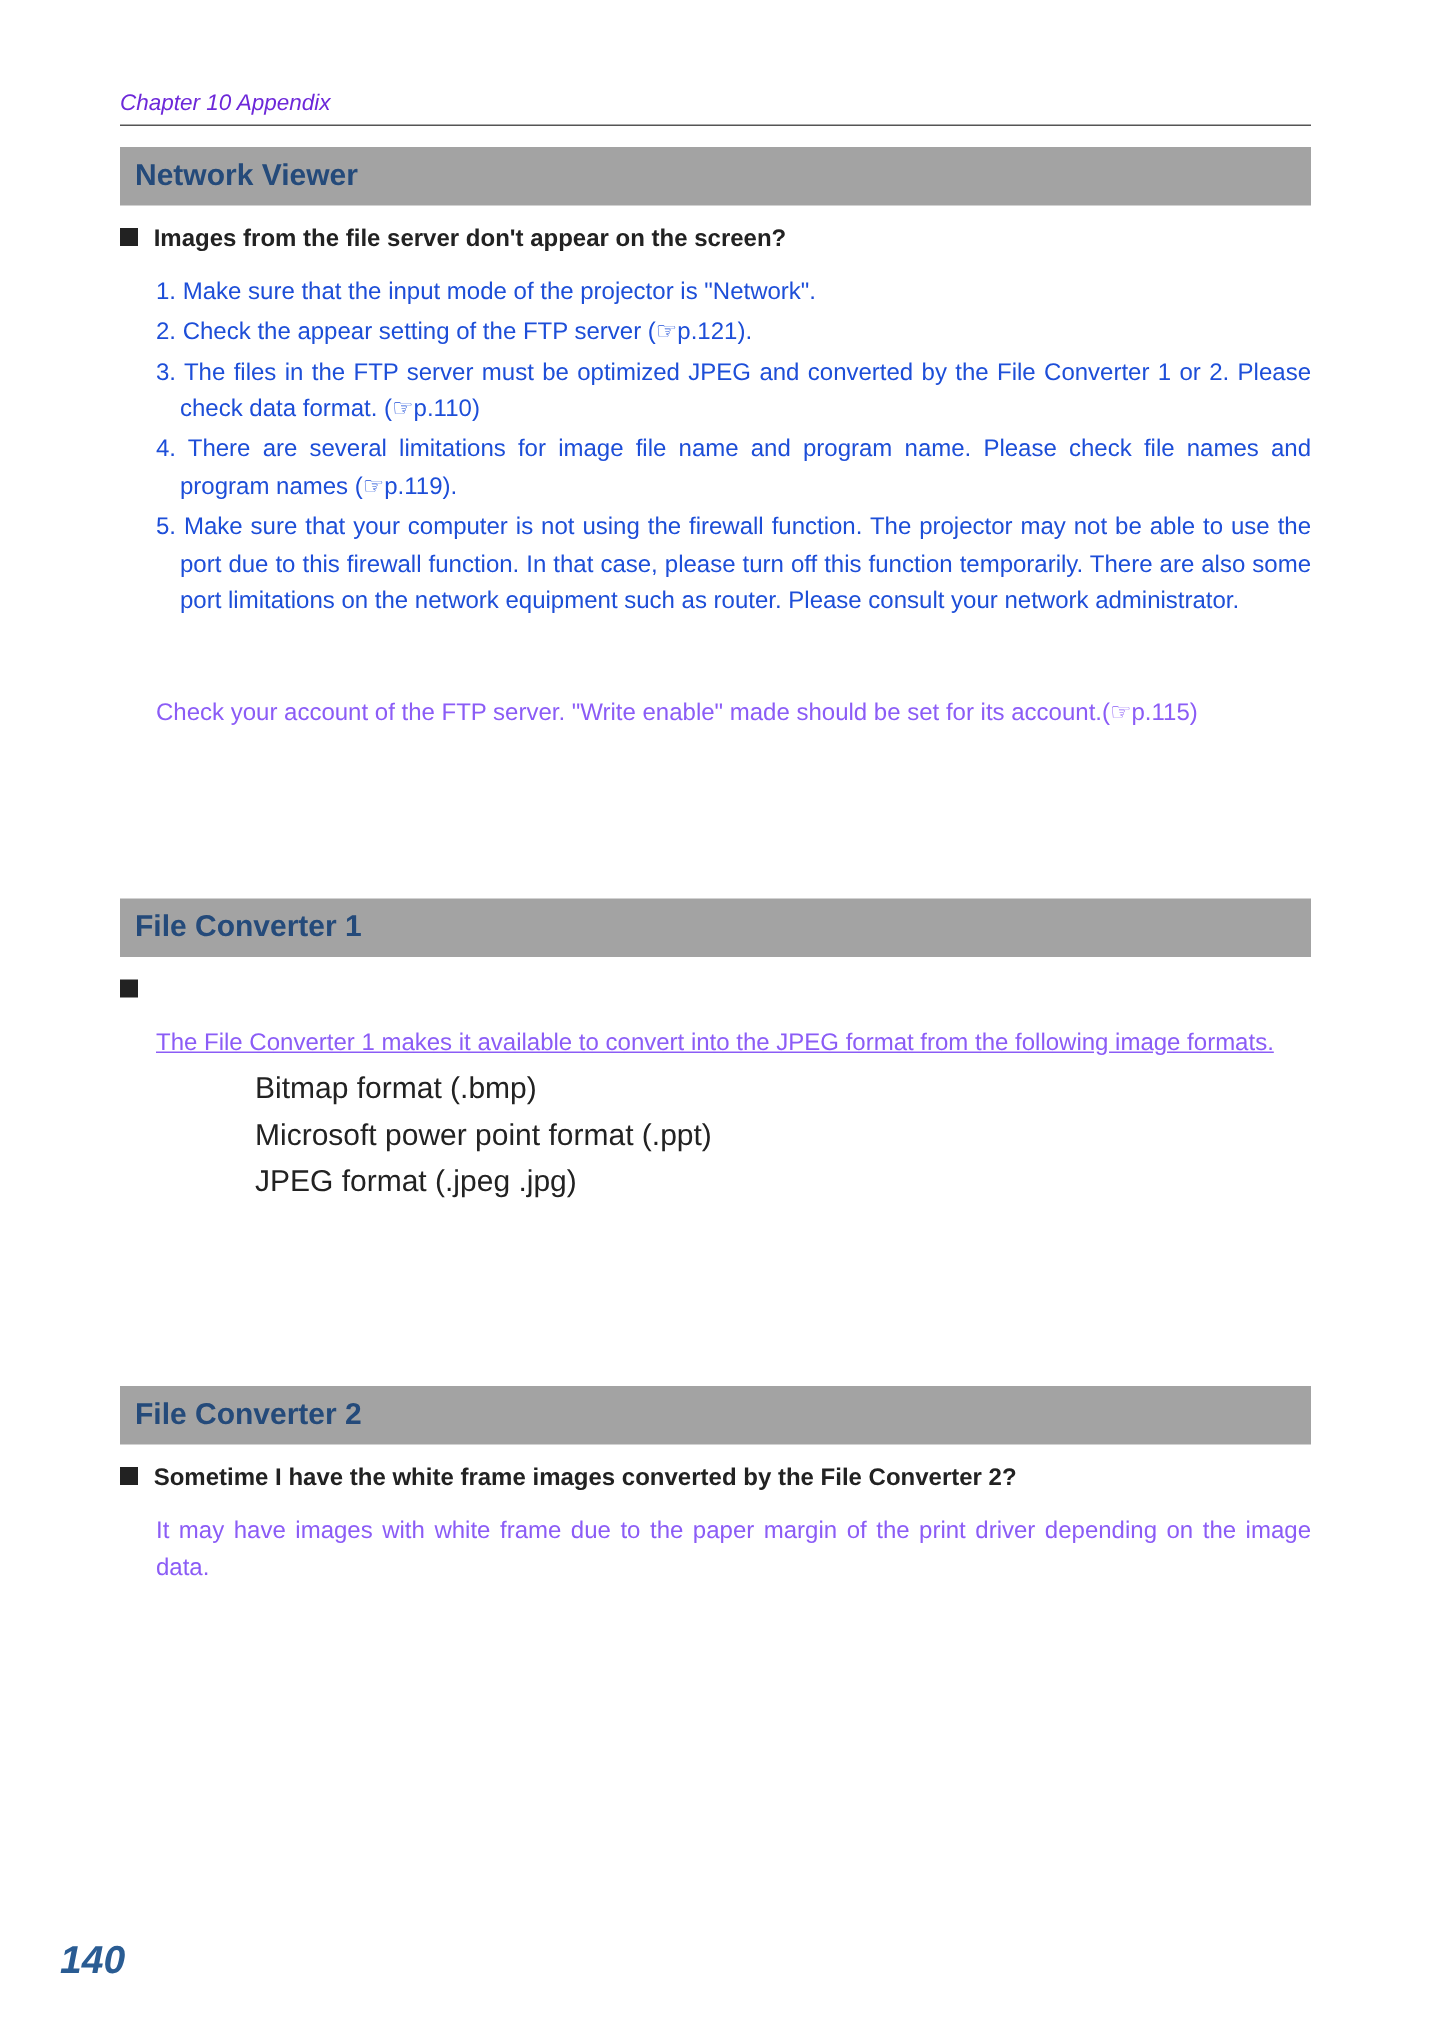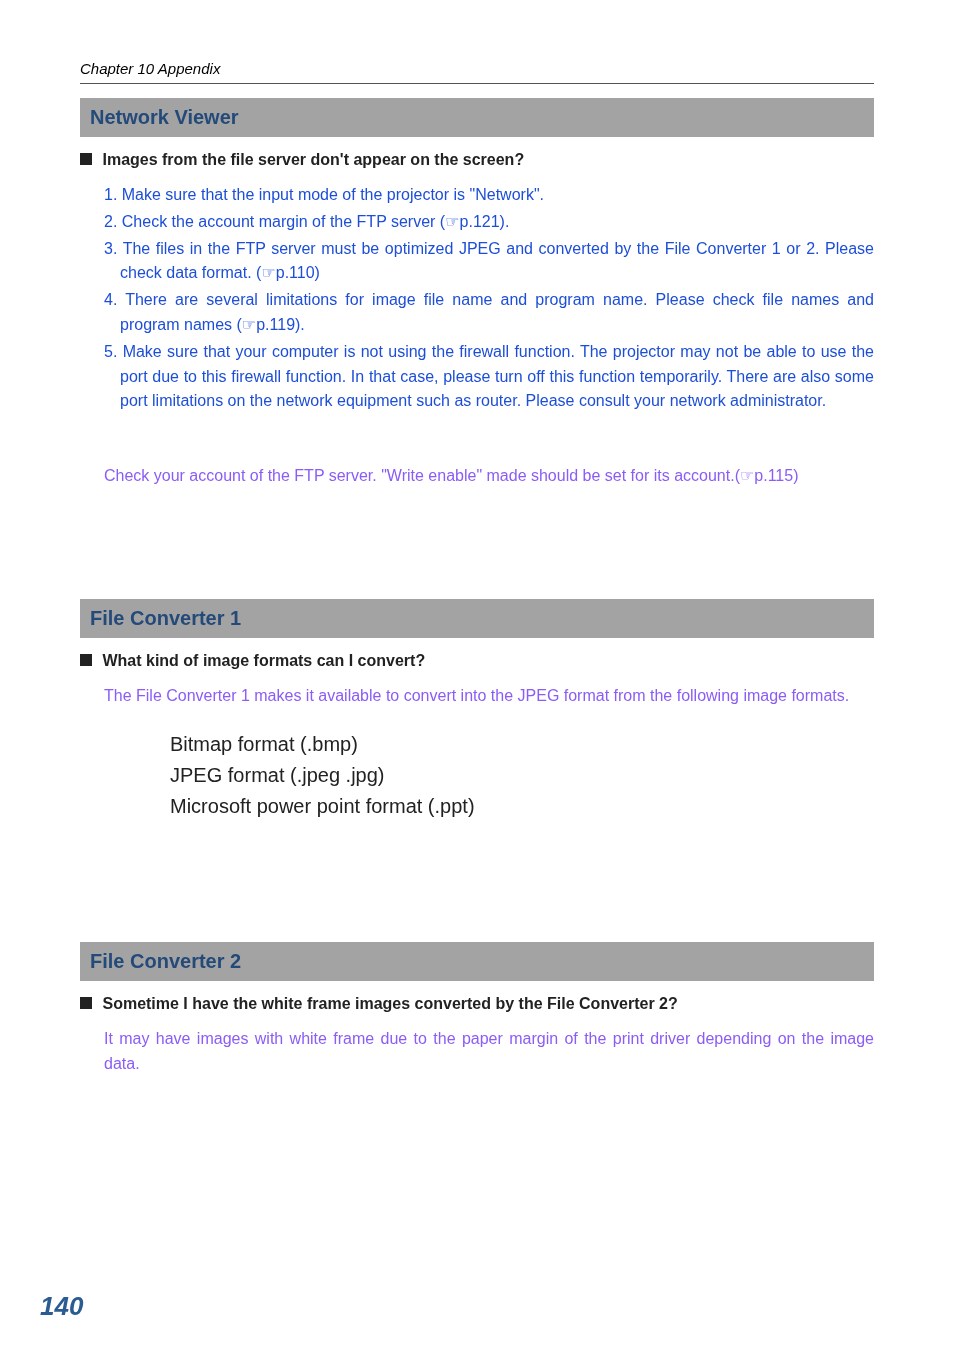--- a/index.html
+++ b/index.html
@@ -1,18 +1,18 @@
 <!DOCTYPE html>
 <html><head>
 <meta charset="utf-8">
 <style>
   * { margin: 0; padding: 0; box-sizing: border-box; }
   html, body { width: 954px; height: 1350px; background: #fff; font-family: "Segoe UI", "Helvetica Neue", Arial, sans-serif; color: #222; }
   .page { padding: 60px 80px 40px 80px; position: relative; height: 100%; }
-  .chapter-header { font-style: italic; font-size: 15px; color: #000000; padding-bottom: 6px; border-bottom: 1px solid #555; margin-bottom: 14px; }
+  .chapter-header { font-style: italic; font-size: 15px; color: #6d28d9; padding-bottom: 6px; border-bottom: 1px solid #555; margin-bottom: 14px; }
   .section-title { background: #a3a3a3; color: #244a7a; font-weight: 600; font-size: 20px; padding: 8px 10px; margin-bottom: 14px; }
   .subhead { font-weight: 600; font-size: 16px; color: #222; margin-bottom: 14px; }
   .subhead .sq { display: inline-block; width: 12px; height: 12px; background: #222; margin-right: 6px; vertical-align: 0px; }
   .item-list { padding-left: 24px; margin-bottom: 36px; }
   .item { font-size: 16px; color: #1d4ed8; line-height: 1.55; margin-bottom: 2px; text-align: justify; }
   .item .num { display: inline; }
   .item .body { display: inline; }
   .item.hang { padding-left: 16px; text-indent: -16px; }
   .para { font-size: 16px; color: #8b5cf6; line-height: 1.55; padding-left: 24px; text-align: justify; margin-bottom: 20px; }
   .indent-list { padding-left: 90px; font-size: 20px; line-height: 1.55; }
@@ -33,21 +33,21 @@
   <div class="block small-gap">
     <div class="subhead">
       <span class="sq"></span>
       <span>Images from the file server don't appear on the screen?</span>
     </div>
     <div class="item-list">
       <div class="item hang">
         <span class="num">1.</span><span class="body"> Make sure that the input mode of the projector is "Network".</span>
       </div>
       <div class="item hang">
-        <span class="num">2.</span><span class="body"><span> Check the account margin of the FTP server (</span><span class="pointer">☞</span><span>p.121</span><span>).</span></span>
+        <span class="num">2.</span><span class="body"><span> Check the appear setting of the FTP server (</span><span class="pointer">☞</span><span>p.121</span><span>).</span></span>
       </div>
       <div class="item hang">
         <span class="num">3.</span><span class="body"><span> The files in the FTP server must be optimized JPEG and converted  by the File Converter 1 or 2. Please check data format. (</span><span class="pointer">☞</span><span>p.110</span><span>)</span></span>
       </div>
       <div class="item hang">
         <span class="num">4.</span><span class="body"><span> There are several limitations for image file name and program name. Please check file names and program names (</span><span class="pointer">☞</span><span>p.119</span><span>).</span></span>
       </div>
       <div class="item hang">
         <span class="num">5.</span><span class="body"> Make sure that your computer is not using the firewall function. The projector may not be able to use the port due to this firewall function. In that case, please turn off this function temporarily. There are also some port limitations on the network equipment such as router. Please consult your network administrator.</span>
       </div>
@@ -58,27 +58,26 @@
     <div class="para">
       <span>Check your account of the FTP server. "Write enable"  made should be set for its account.(</span><span class="pointer">☞</span><span>p.115</span><span>)</span>
     </div>
   </div>
 
   <div class="section-title">File Converter 1</div>
 
   <div class="block" style="margin-bottom:120px;">
     <div class="subhead">
       <span class="sq"></span>
-      <span>What kind of image formats can I convert?</span>
     </div>
-    <div class="para" style="margin-bottom:20px;">The File Converter 1 makes it available to convert into the JPEG format from the following image formats.</div>
+    <div class="para" style="margin-bottom:2px;text-decoration:underline;">The File Converter 1 makes it available to convert into the JPEG format from the following image formats.</div>
     <div class="indent-list">
       <div>Bitmap format (.bmp)</div>
+      <div>Microsoft power point format (.ppt)</div>
       <div>JPEG format (.jpeg .jpg)</div>
-      <div>Microsoft power point format (.ppt)</div>
     </div>
   </div>
 
   <div class="section-title">File Converter 2</div>
 
   <div class="block">
     <div class="subhead">
       <span class="sq"></span>
       <span>Sometime I have the white frame images converted by the File Converter 2?</span>
     </div>

